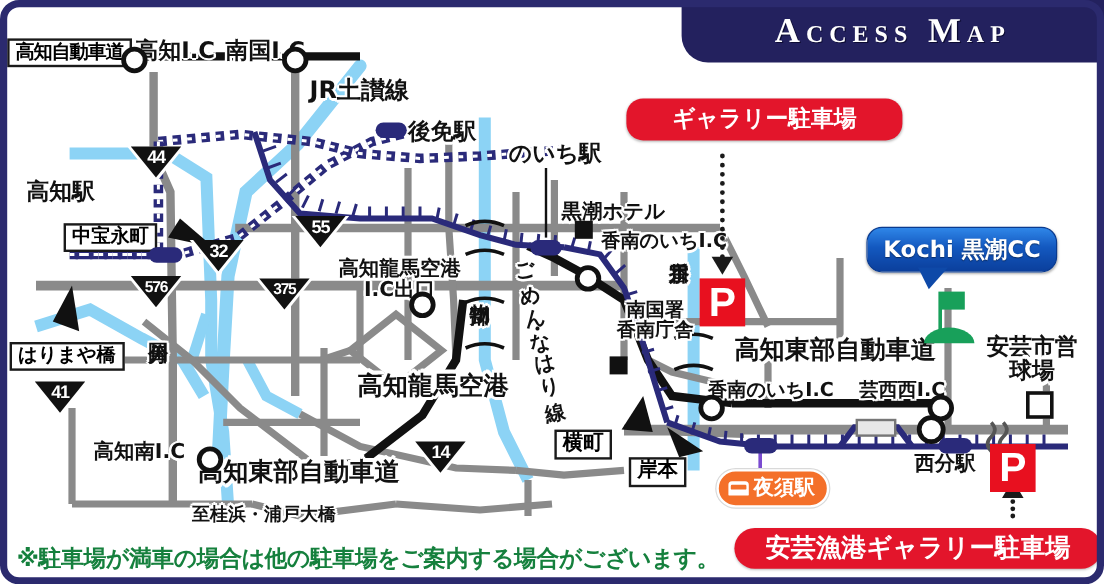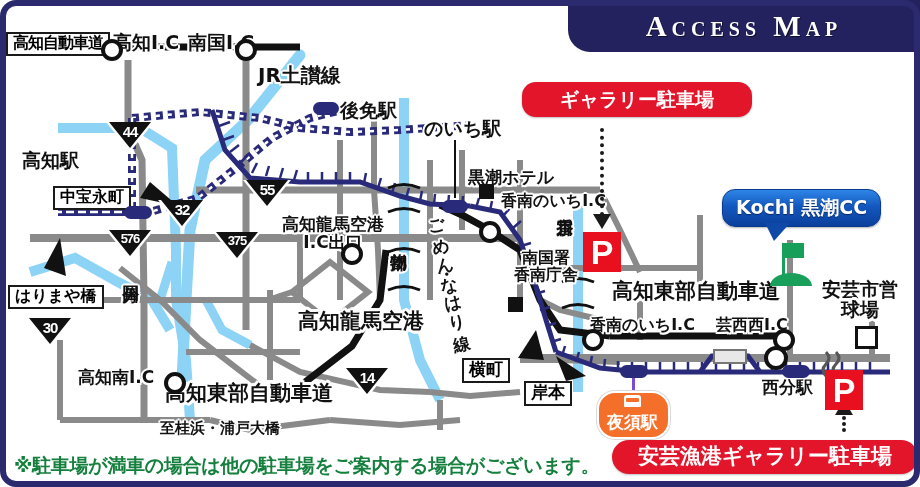--- a/index.html
+++ b/index.html
@@ -96,21 +96,20 @@
   .bubble-blue .tail{
     position:absolute;left:42px;bottom:-15px;width:0;height:0;
     border-left:9px solid transparent;border-right:16px solid transparent;
     border-top:18px solid #0e49a8;
   }
   .bubble-orange{
     position:absolute;background:#f4702a;border:2px solid #ffffff;
     border-radius:18px;color:#ffffff;font-weight:bold;
     z-index:45;padding:2px 10px 3px 8px;display:flex;align-items:center;gap:4px;
     box-shadow:0 0 0 1px #d9d9d9;
-    flex-direction:column;
   }
   .bubble-orange .tramicon{
     display:inline-block;width:17px;height:12px;background:#ffffff;
     border-radius:3px 3px 1px 1px;position:relative;
   }
   .bubble-orange .tramicon:after{
     content:"";position:absolute;left:2px;top:3px;width:13px;height:4px;
     background:#f4702a;border-radius:1px;
   }
 
@@ -332,21 +331,21 @@
     <div class="num">576</div>
   </div>
   <div class="shield small" style="left:213px;top:232px;">
     <div class="tri"></div>
       <div class="tri-in"></div>
     <div class="num">375</div>
   </div>
   <div class="shield" style="left:26px;top:318px;">
     <div class="tri"></div>
       <div class="tri-in"></div>
-    <div class="num">30</div>
+    <div class="num">41</div>
   </div>
   <div class="shield" style="left:343px;top:368px;">
     <div class="tri"></div>
       <div class="tri-in"></div>
     <div class="num">14</div>
   </div>
 
   <div class="node" style="left:101px;top:39px;width:14px;height:14px;"></div>
   <div class="node" style="left:235px;top:39px;width:14px;height:14px;"></div>
   <div class="node" style="left:341px;top:243px;width:14px;height:14px;"></div>

